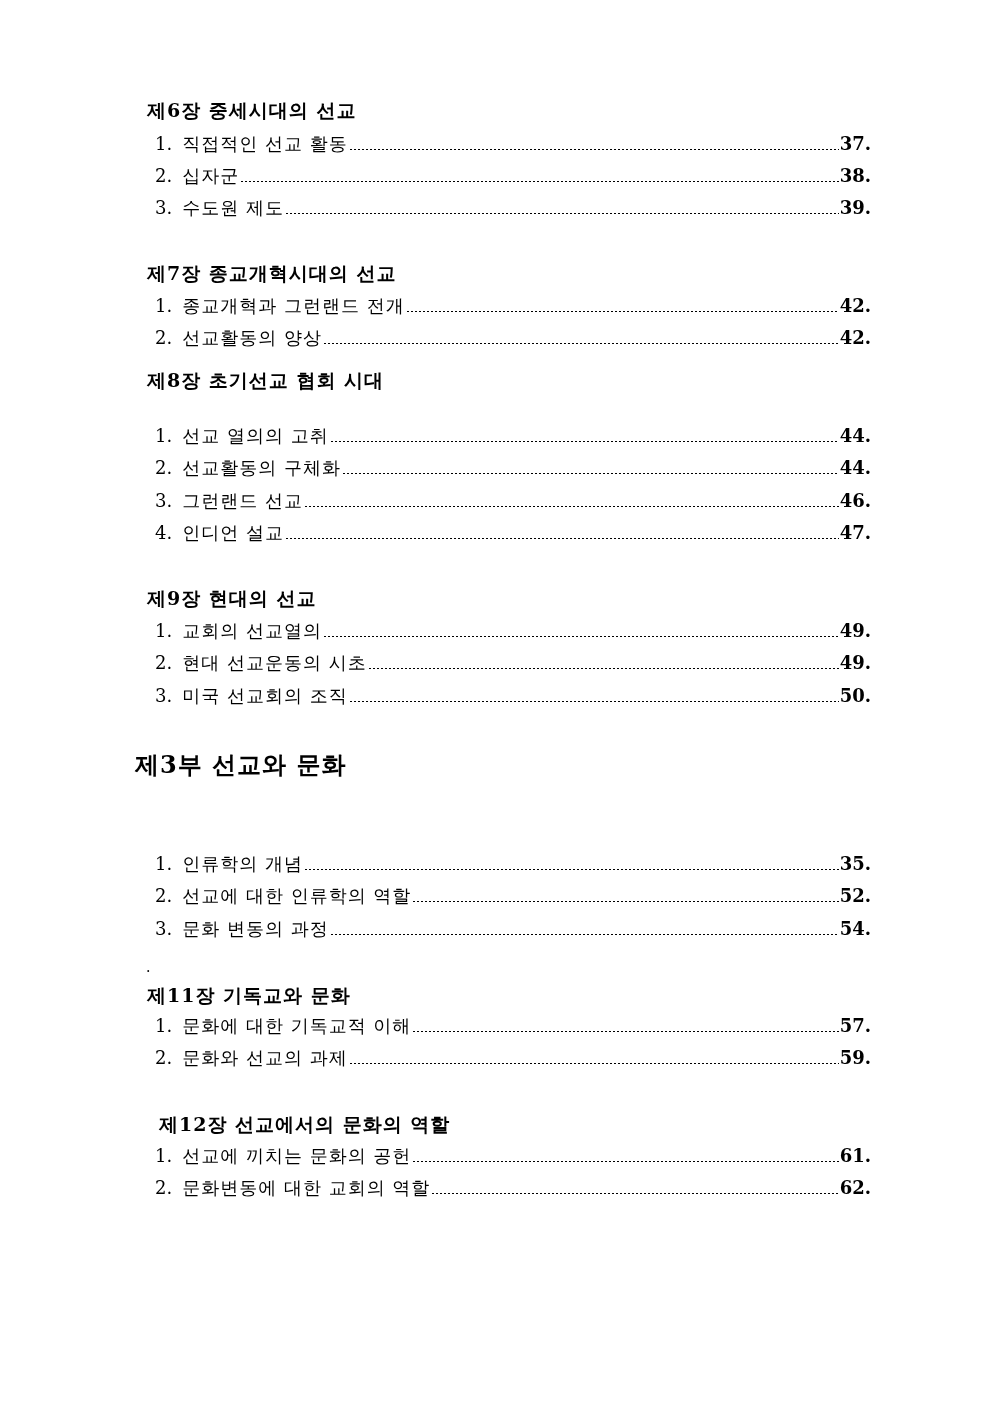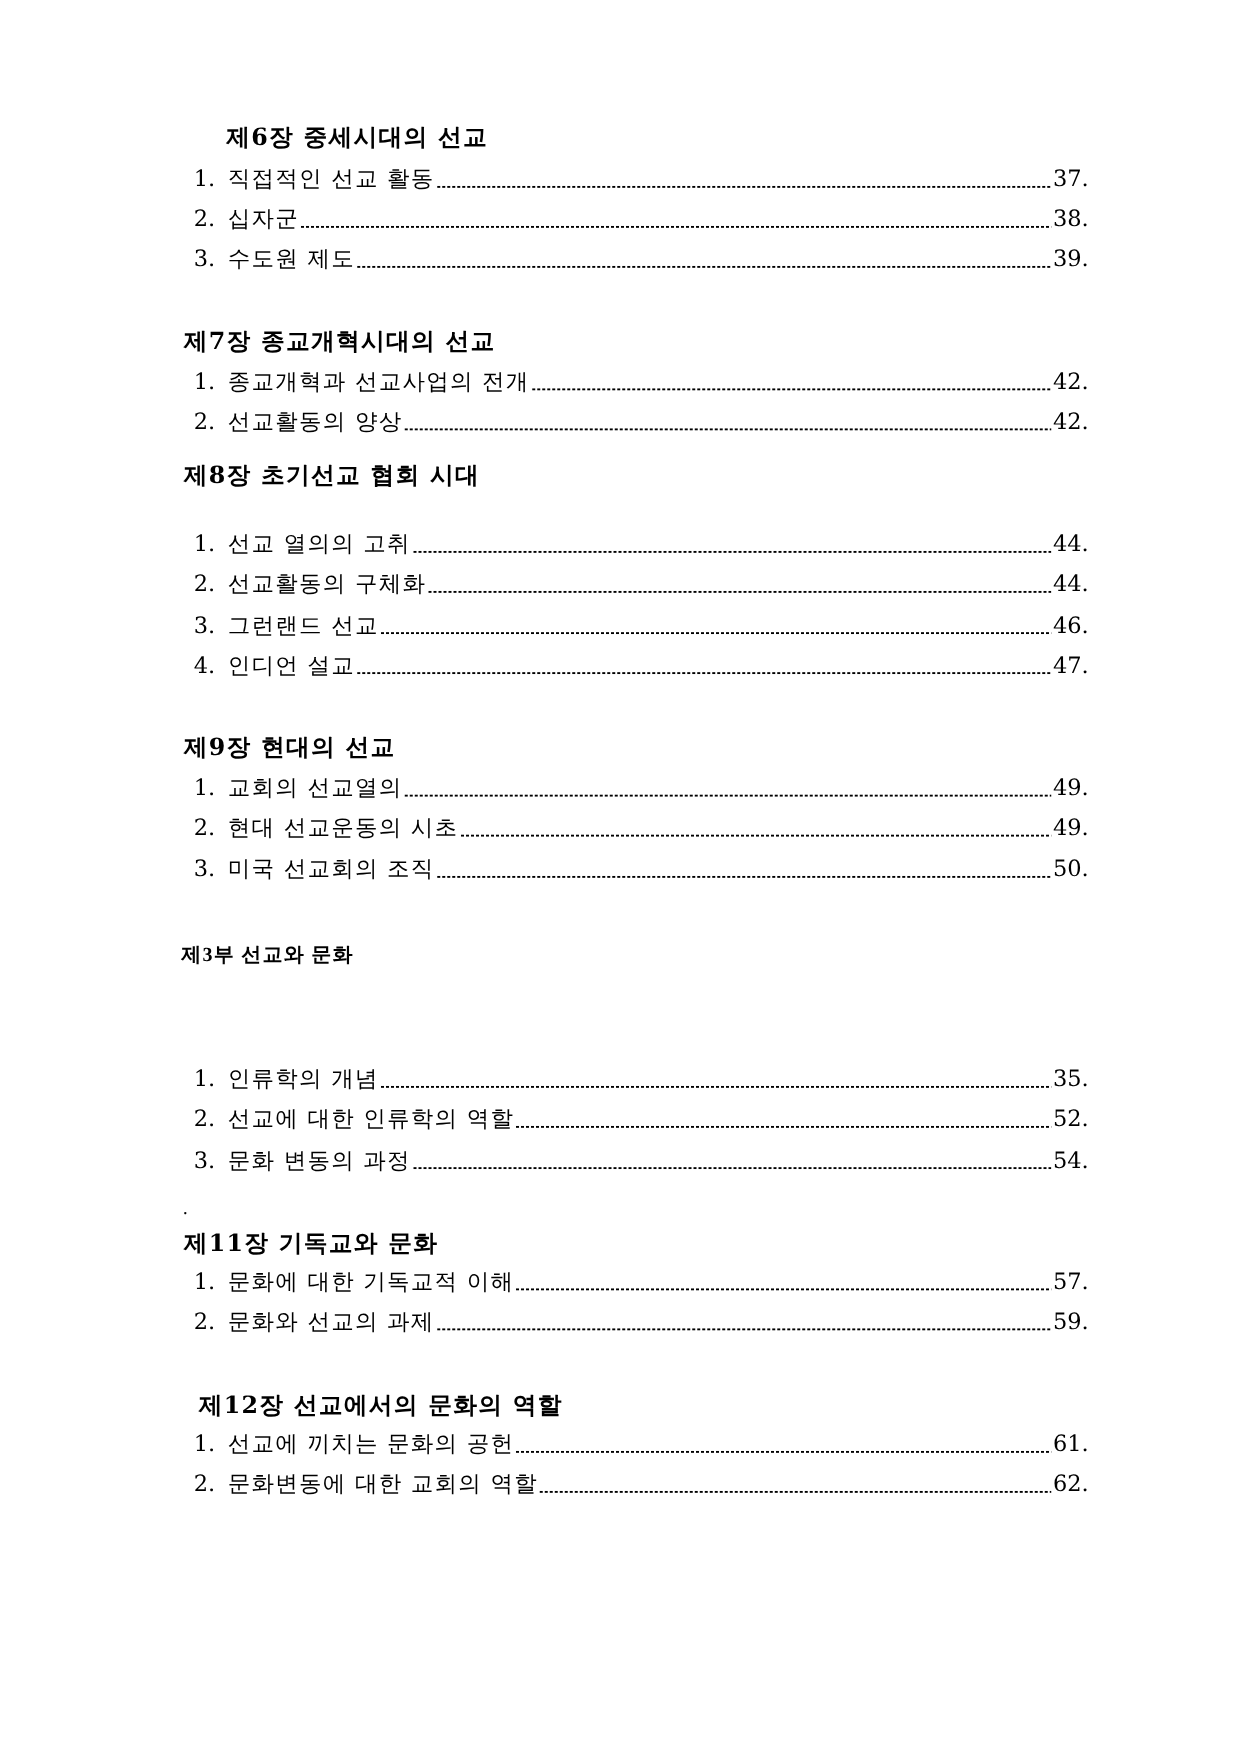--- a/index.html
+++ b/index.html
@@ -25,27 +25,26 @@
       position: absolute;
       left: 147px;
       font-size: 19px;
       font-weight: bold;
       line-height: 24px;
       white-space: nowrap;
       letter-spacing: 1px;
     }
     .part-heading {
       position: absolute;
-      left: 145px;
-      font-size: 16px;
+      left: 135px;
+      font-size: 24px;
       font-weight: bold;
       line-height: 30px;
       white-space: nowrap;
       letter-spacing: 1px;
-      font-family: Liberation Serif, serif;
     }
     .toc-row {
       position: absolute;
       left: 155px;
       width: 716px;
       height: 24px;
       display: flex;
       align-items: baseline;
       font-size: 18px;
       line-height: 24px;
@@ -68,34 +67,35 @@
       height: 18px;
       align-self: flex-end;
       margin-bottom: 5px;
       background-image: radial-gradient(circle, #000 0.9px, transparent 1.1px);
       background-size: 4px 3px;
       background-repeat: repeat-x;
       background-position: left bottom;
     }
     .toc-page {
       flex: 0 0 auto;
+      font-weight: bold;
     }
     .stray-dot {
       position: absolute;
       left: 146px;
       font-size: 14px;
       line-height: 14px;
     }
   </style>
 </head>
 <body>
 
 <div class="page">
 
-  <div class="heading" style="top:98px;margin-left:34px;">제6장 중세시대의 선교</div>
+  <div class="heading" style="top:98px;">제6장 중세시대의 선교</div>
   <div class="toc-row" style="top:132px;">
     <span class="toc-num">1.</span>
     <span class="toc-title">직접적인 선교 활동</span>
     <span class="toc-leader"></span>
     <span class="toc-page">37.</span>
   </div>
   <div class="toc-row" style="top:164px;">
     <span class="toc-num">2.</span>
     <span class="toc-title">십자군</span>
     <span class="toc-leader"></span>
@@ -104,21 +104,21 @@
   <div class="toc-row" style="top:196px;">
     <span class="toc-num">3.</span>
     <span class="toc-title">수도원 제도</span>
     <span class="toc-leader"></span>
     <span class="toc-page">39.</span>
   </div>
 
   <div class="heading" style="top:261px;">제7장 종교개혁시대의 선교</div>
   <div class="toc-row" style="top:294px;">
     <span class="toc-num">1.</span>
-    <span class="toc-title">종교개혁과 선교사업의 전개</span>
+    <span class="toc-title">종교개혁과 그런랜드 전개</span>
     <span class="toc-leader"></span>
     <span class="toc-page">42.</span>
   </div>
   <div class="toc-row" style="top:326px;">
     <span class="toc-num">2.</span>
     <span class="toc-title">선교활동의 양상</span>
     <span class="toc-leader"></span>
     <span class="toc-page">42.</span>
   </div>
 

